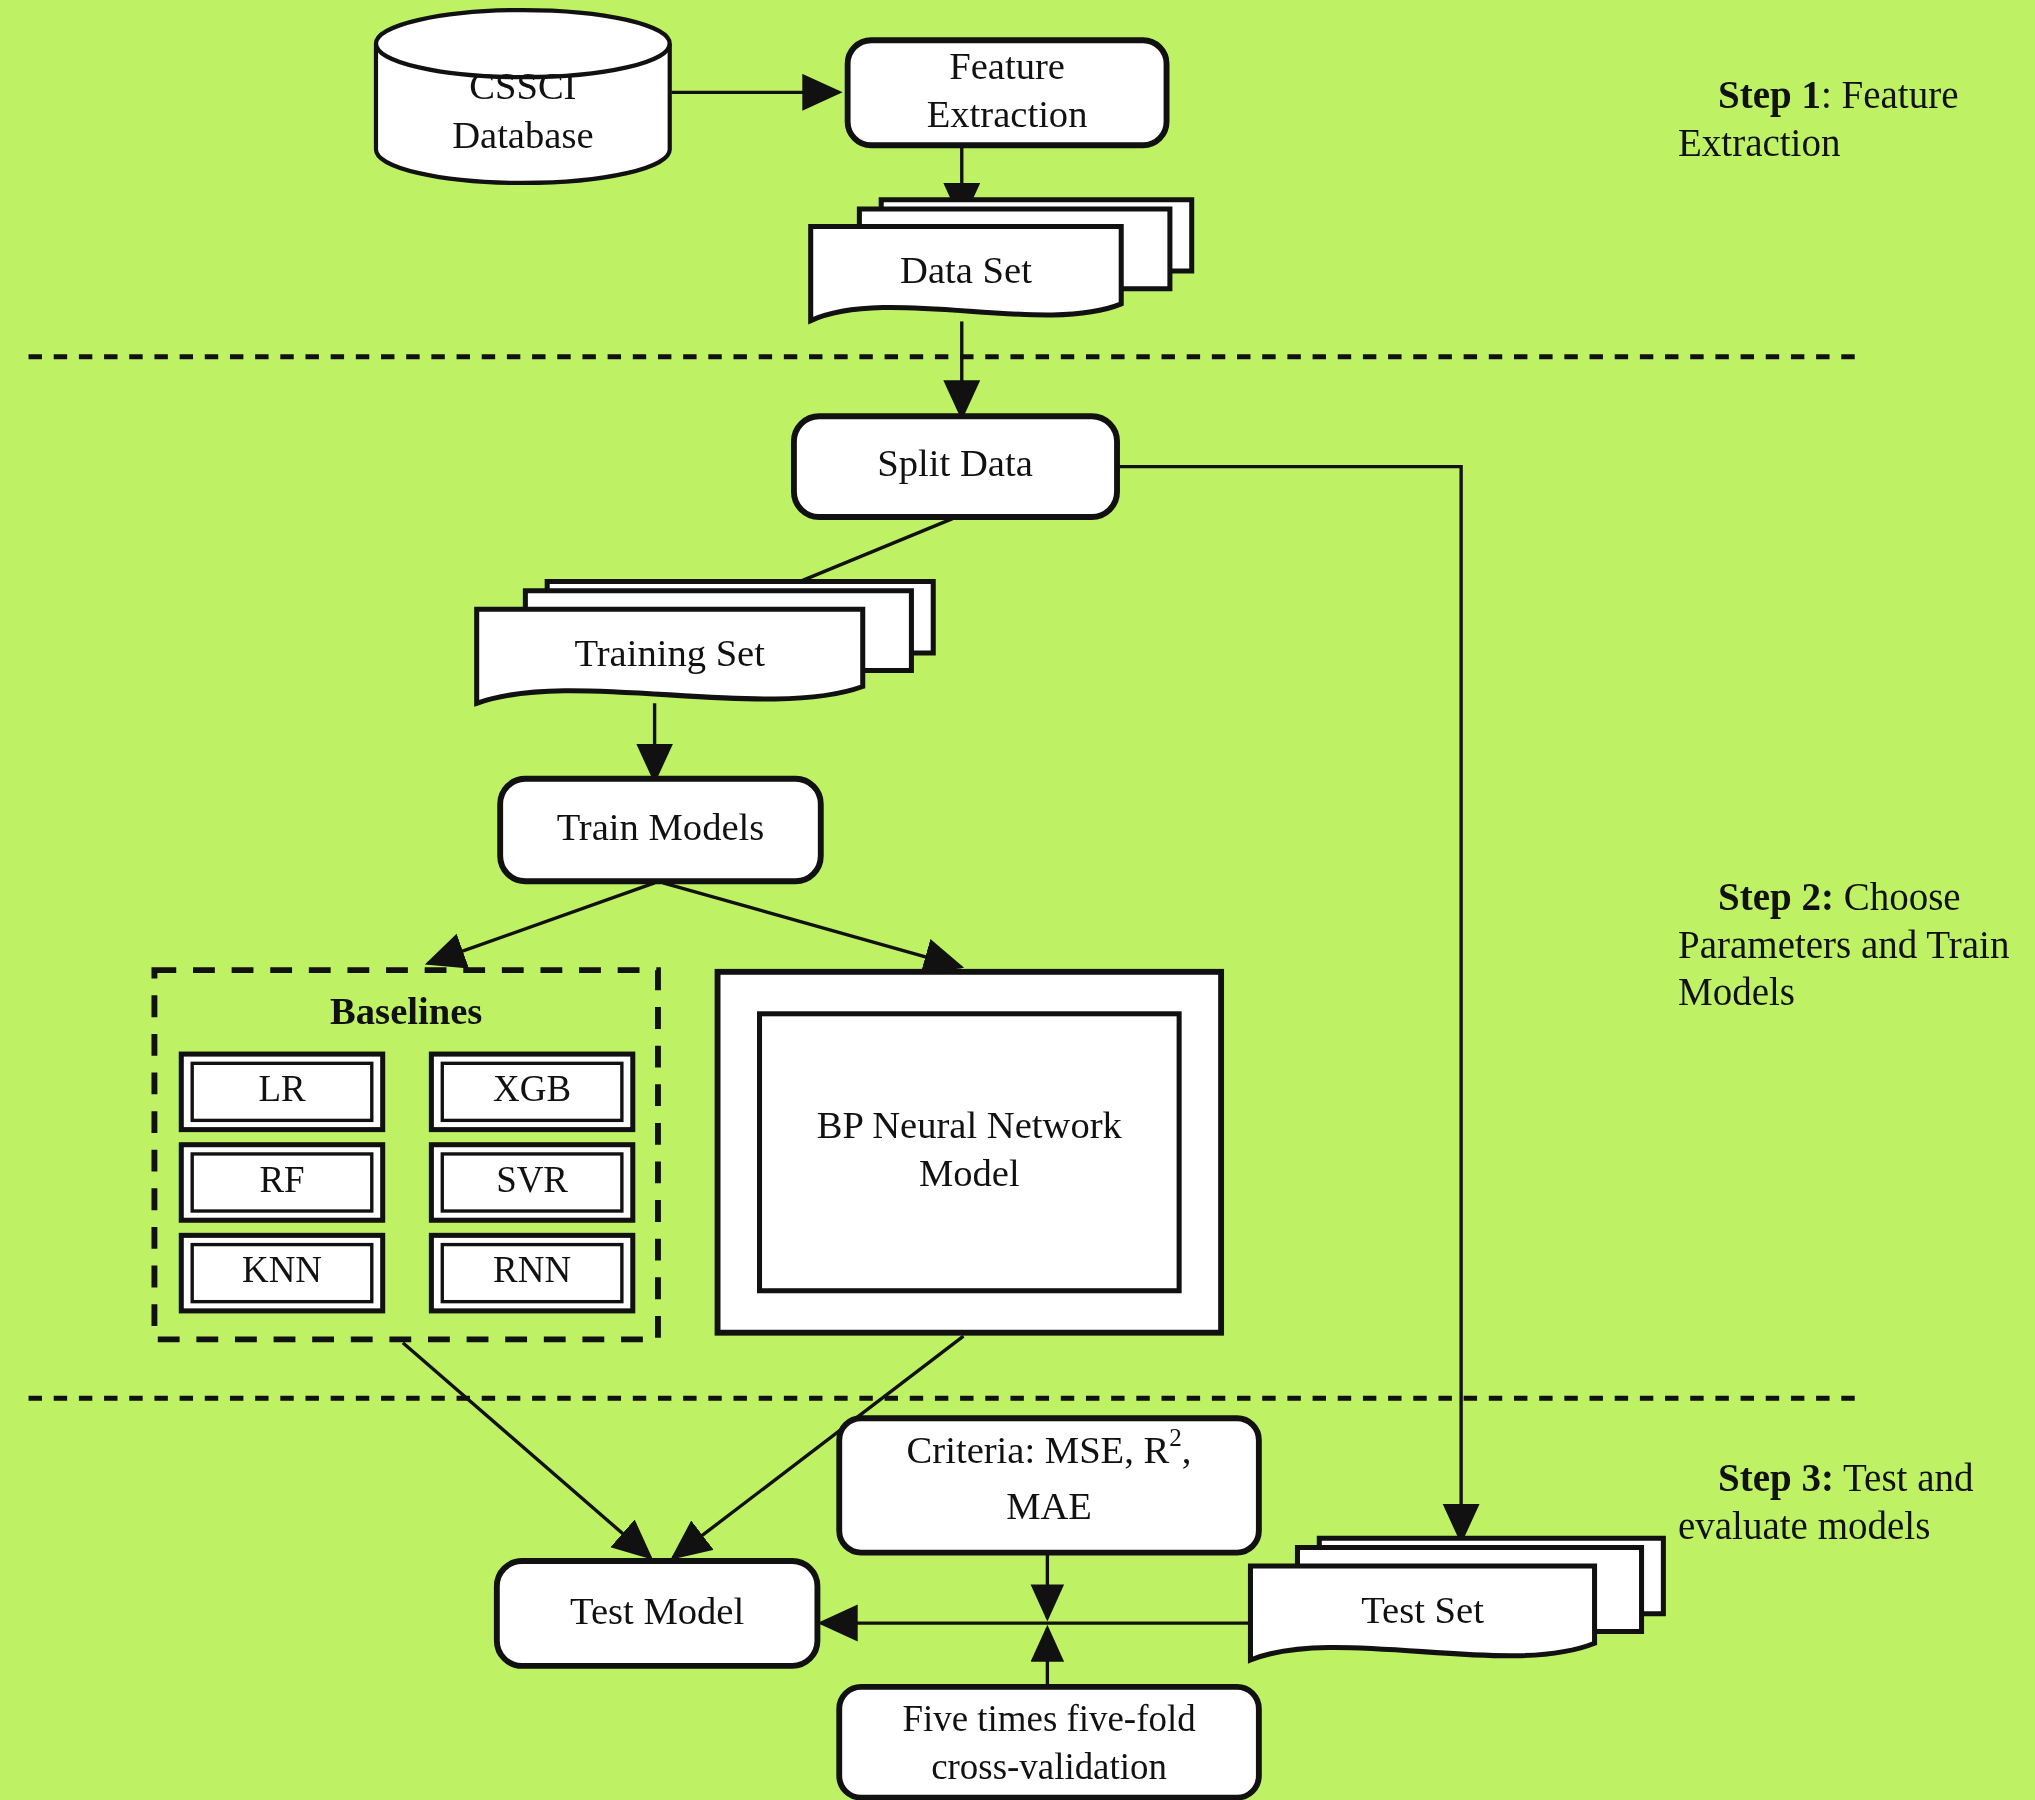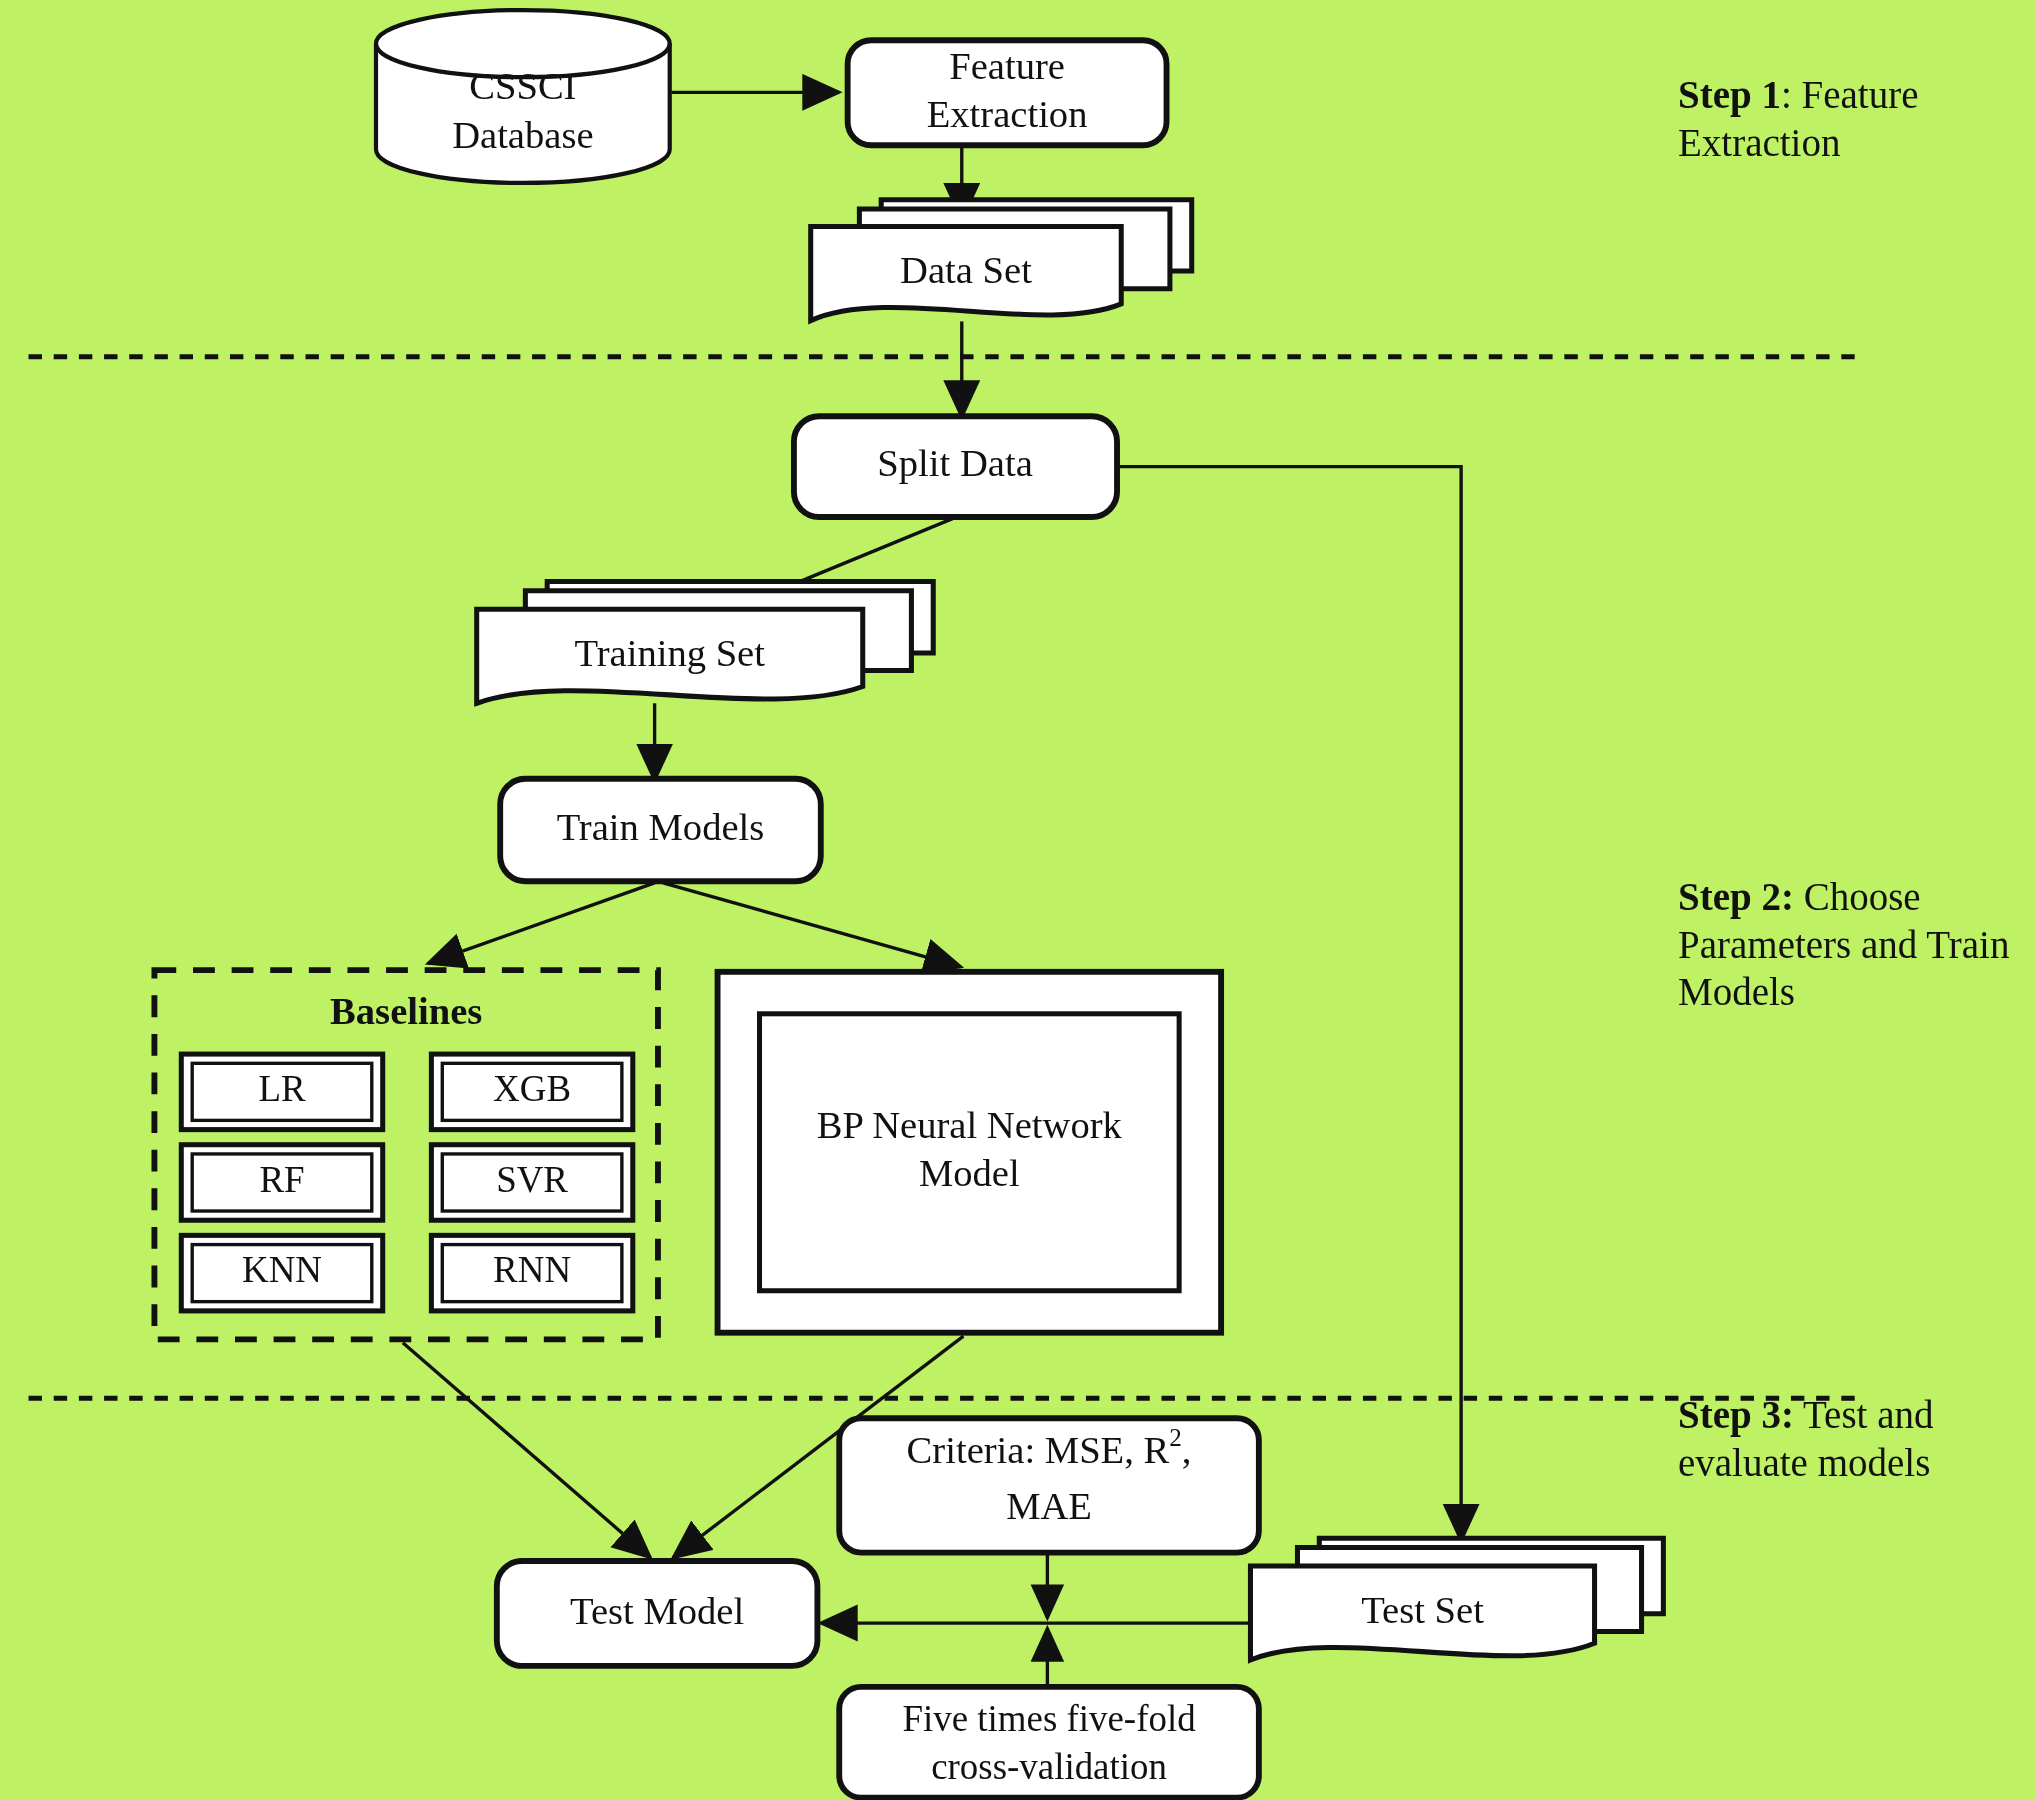--- a/index.html
+++ b/index.html
@@ -72,24 +72,24 @@
   text.lbl.bold { font-weight: bold; }
 
   .step-note {
     position: absolute;
     font-family: "Liberation Serif", "DejaVu Serif", serif;
     font-size: 39px;
     line-height: 1.22;
     color: #111111;
     width: 336px;
   }
-  .step-note b { font-weight: bold; }
+  .step-note b { font-weight: bold; margin-left: 40px; }
   #step1-note { left: 1678px; top: 71px; }
   #step2-note { left: 1678px; top: 873px; }
-  #step3-note { left: 1678px; top: 1391px; }
+  #step3-note { left: 1678px; top: 1454px; }
 </style>
 </head>
 <body>
 
 <div id="stage">
 
   <svg id="flow" viewBox="0 0 2426 2146">
     <defs>
       <marker id="arrow" markerWidth="14" markerHeight="14" refX="11" refY="5.5" orient="auto" markerUnits="strokeWidth">
         <path d="M0,0 L12,5.5 L0,11 z" fill="#111111"></path>

